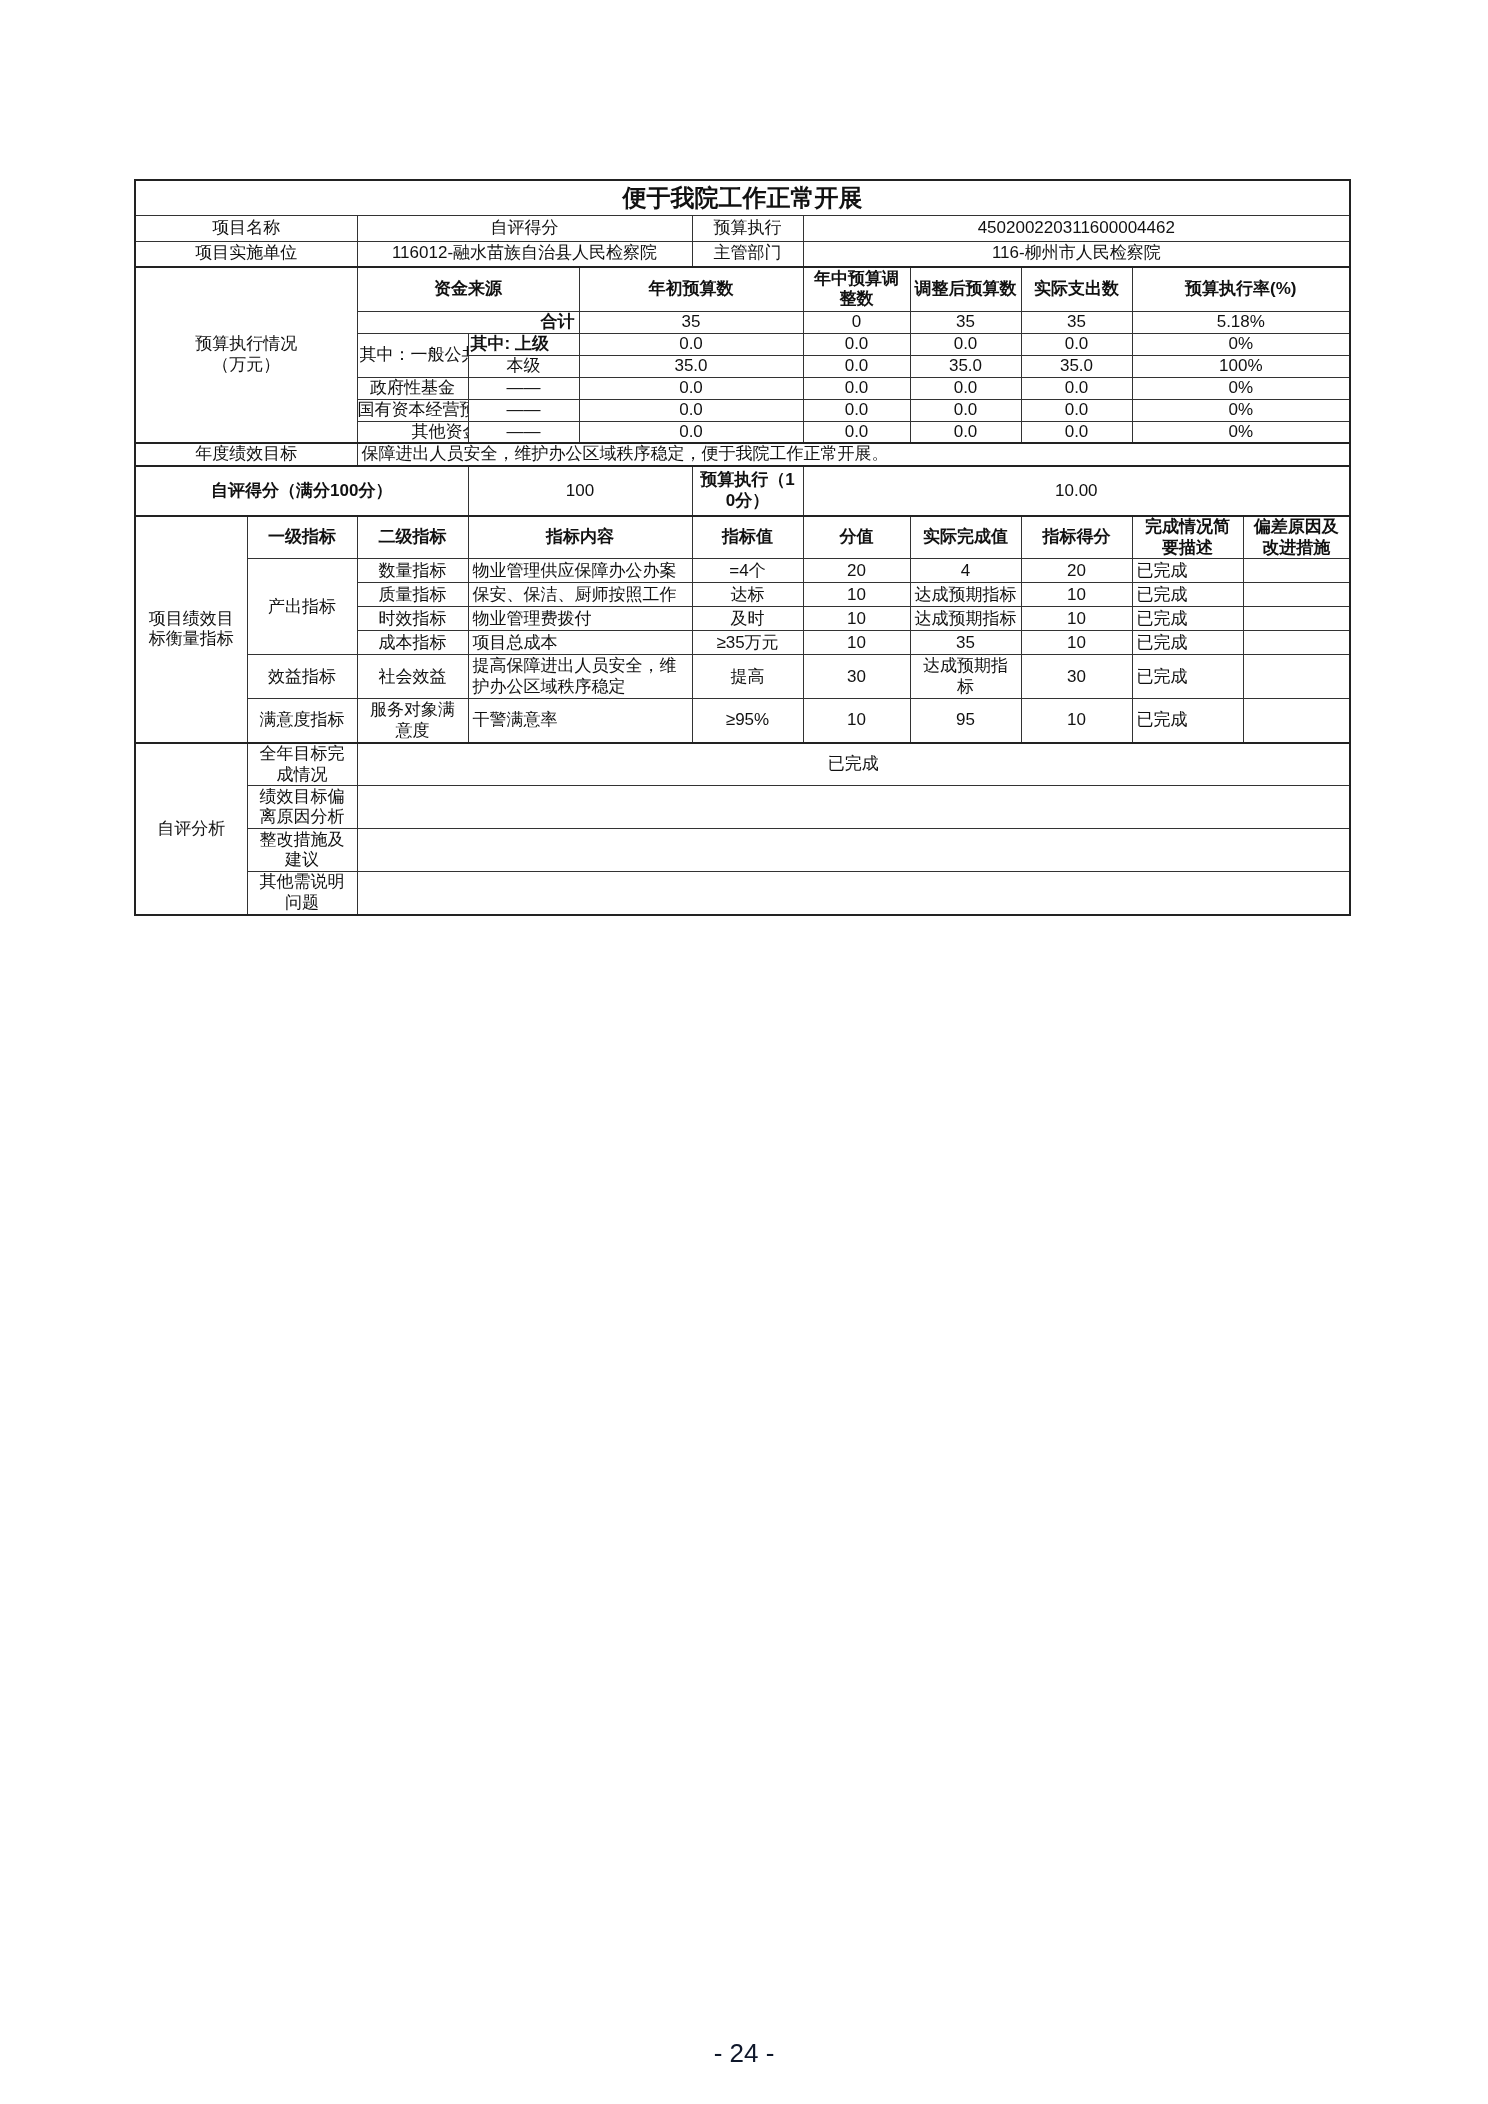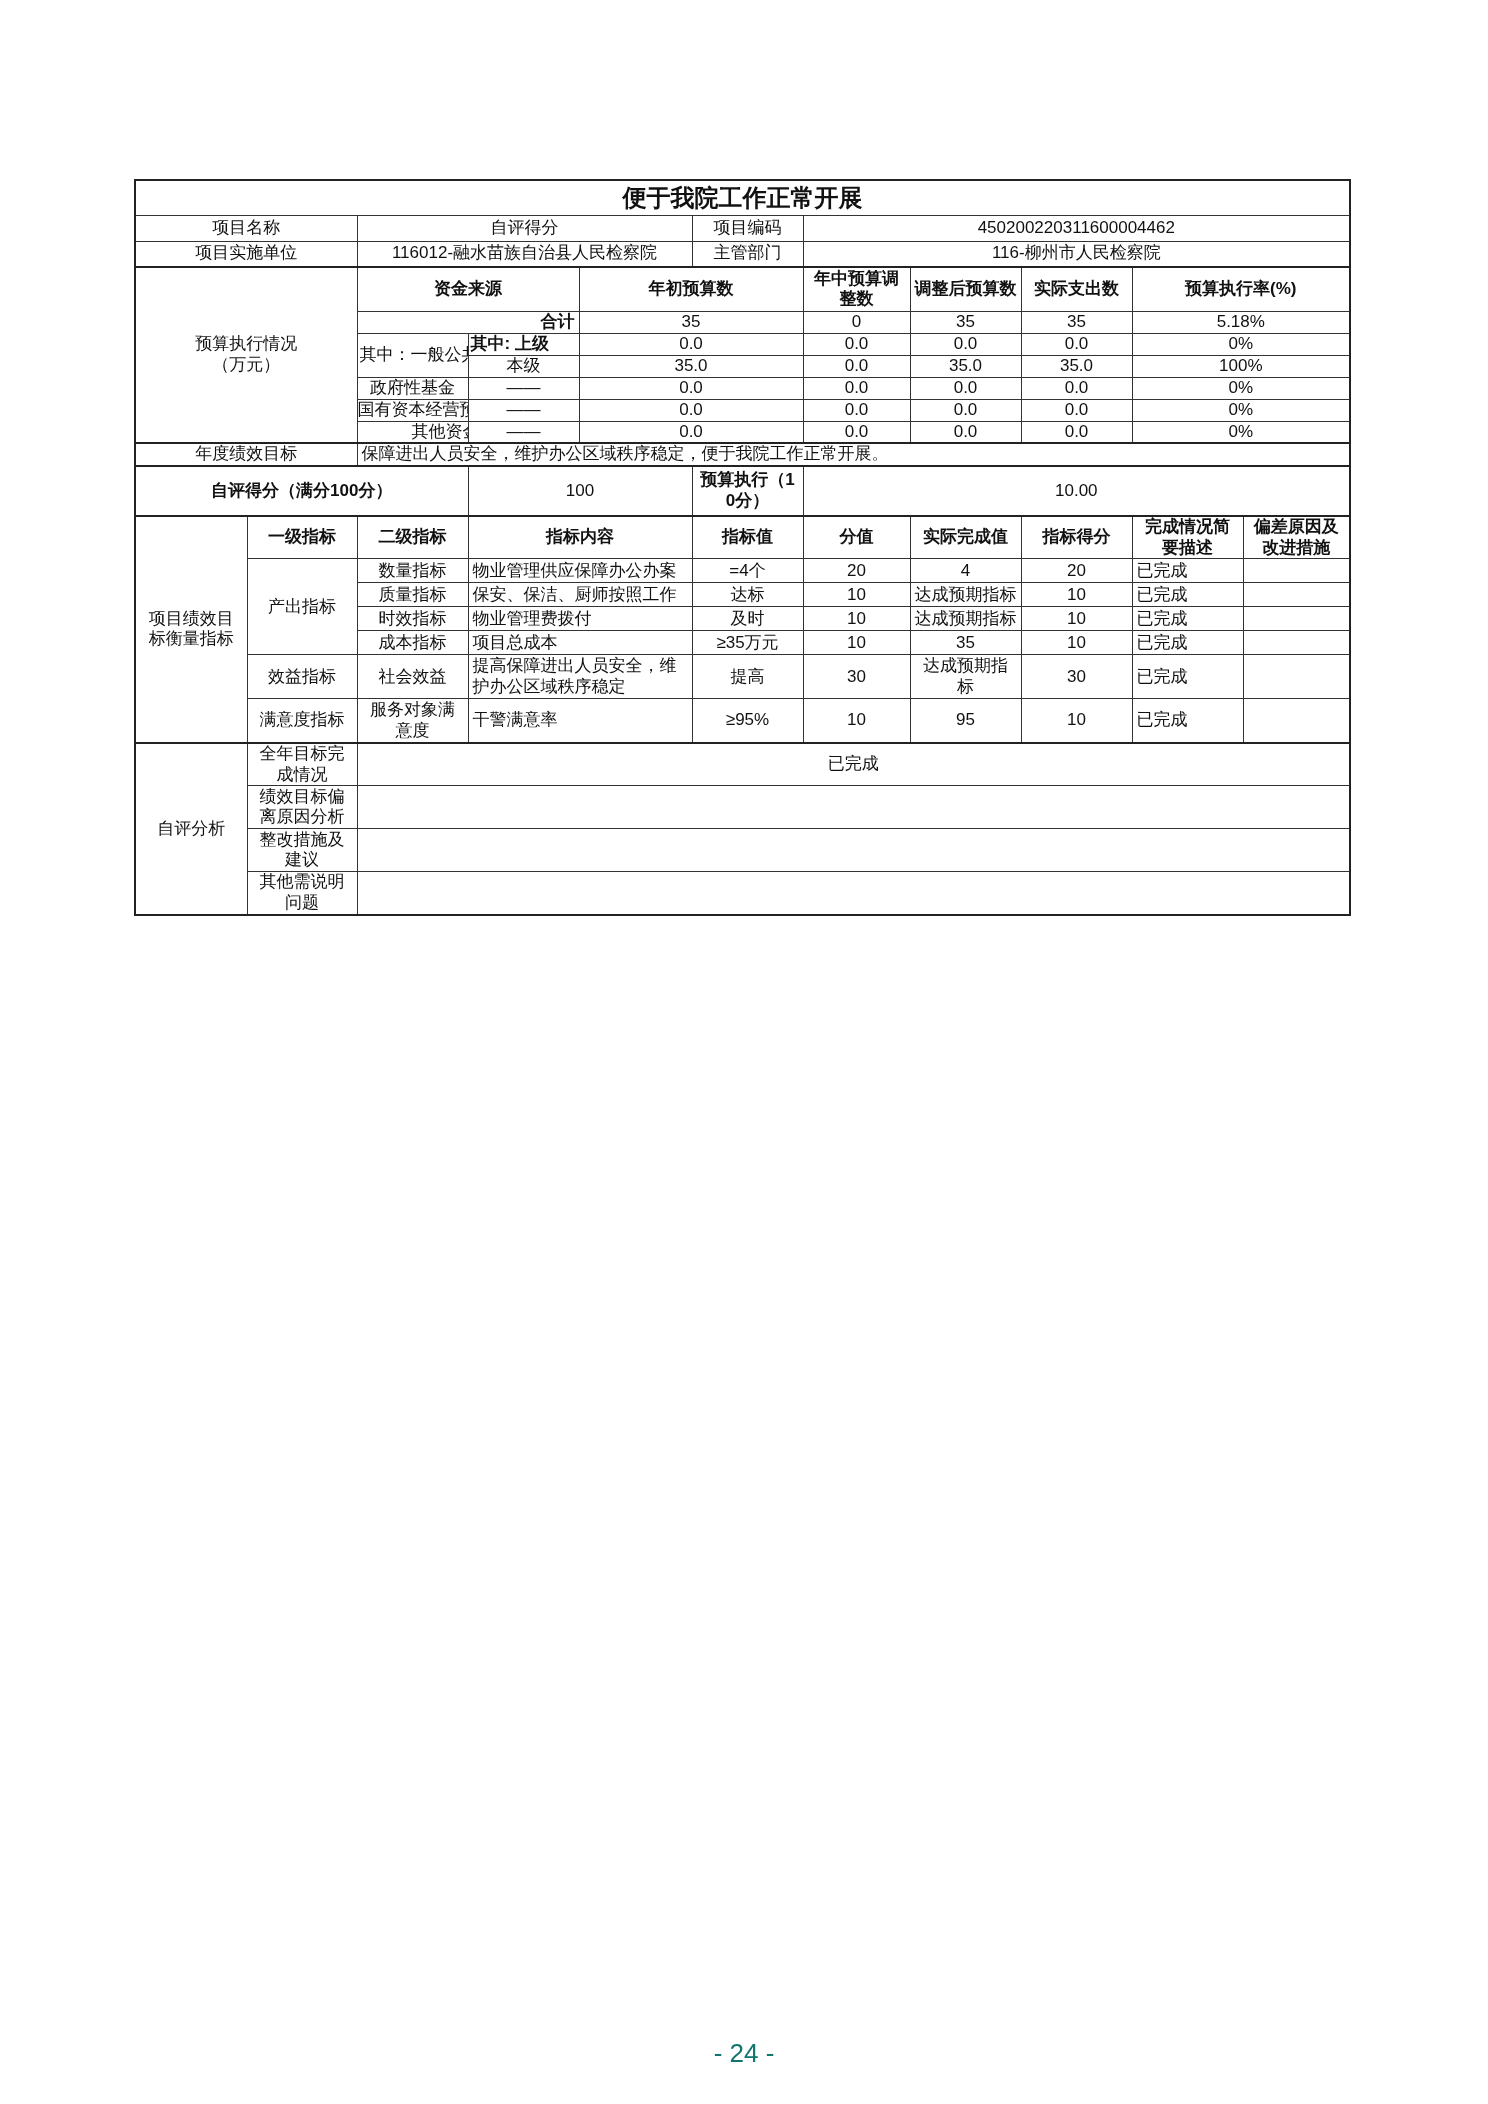--- a/index.html
+++ b/index.html
@@ -17,21 +17,21 @@
   .clip{overflow:hidden;white-space:nowrap;}
   .pad10{padding-left:10px;padding-right:10px;margin-left:24px;}
   .pad8{padding-left:8px;padding-right:8px;}
   .push-r{padding-left:54px;text-align:left;}
   tr.h-title{height:35px;} tr.h-info{height:26px;} tr.h-bhead{height:44px;}
   tr.h-brow{height:22px;} tr.h-goal{height:20px;} tr.h-score{height:50px;margin-top:44px;}
   tr.h-ihead{height:42px;} tr.h-irow{height:24px;} tr.h-irowT{height:44px;}
   tr.h-arow{height:43px;}
   .title-cell{font-size:24px;font-weight:bold;}
   .pageno{position:absolute;left:0;width:100%;top:2038px;text-align:center;
-          font-size:26px;color:#0f766e;}
+          font-size:26px;color:#0f172a;}
 </style>
 </head>
 <body>
 
 <div class="page">
 
 <table class="main">
   <colgroup>
     <col style="width:112px">
         <col style="width:110px">
@@ -47,21 +47,21 @@
   </colgroup>
 
   <tbody>
         <tr class="h-title">
     <td colspan="11" class="title-cell">便于我院工作正常开展</td>
   </tr>
 
   <tr class="h-info">
     <td colspan="2">项目名称</td>
     <td colspan="3">自评得分</td>
-    <td>项目编码</td>
+    <td>预算执行</td>
     <td colspan="5">450200220311600004462</td>
   </tr>
 
   <tr class="h-info">
     <td colspan="2">项目实施单位</td>
     <td colspan="3">116012-融水苗族自治县人民检察院</td>
     <td>主管部门</td>
     <td colspan="5">116-柳州市人民检察院</td>
   </tr>
 

